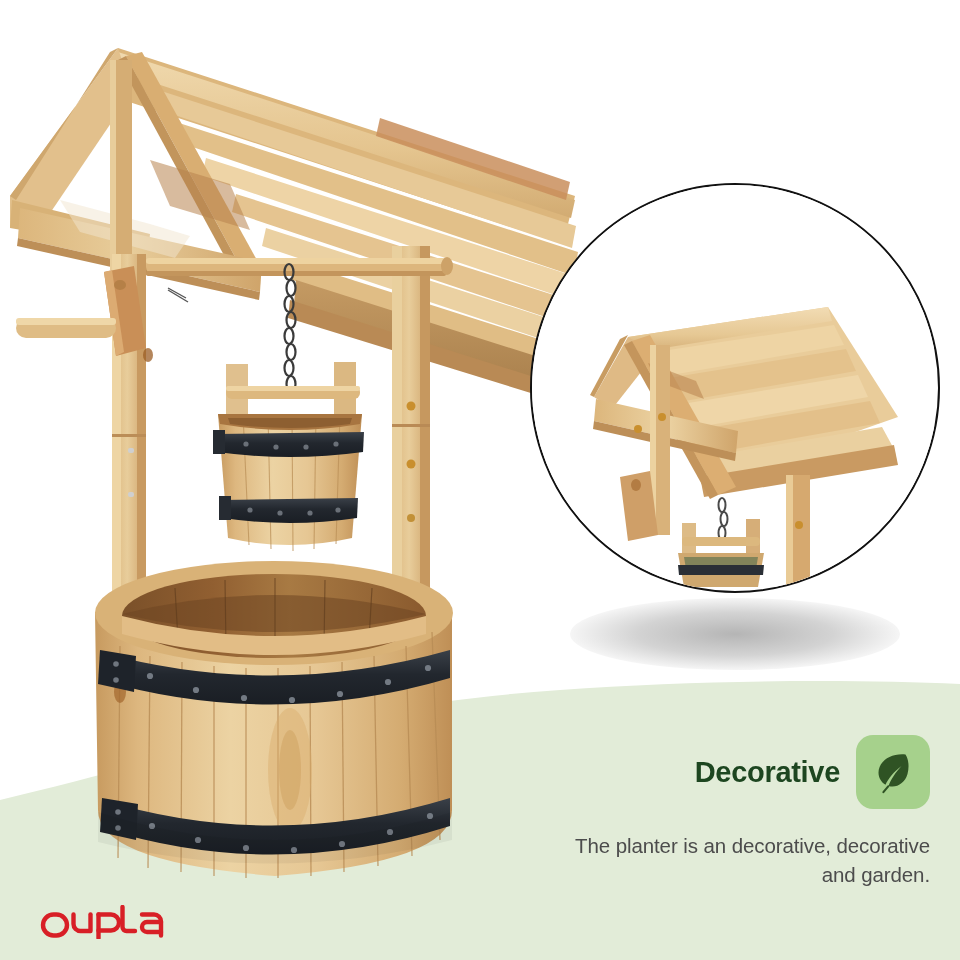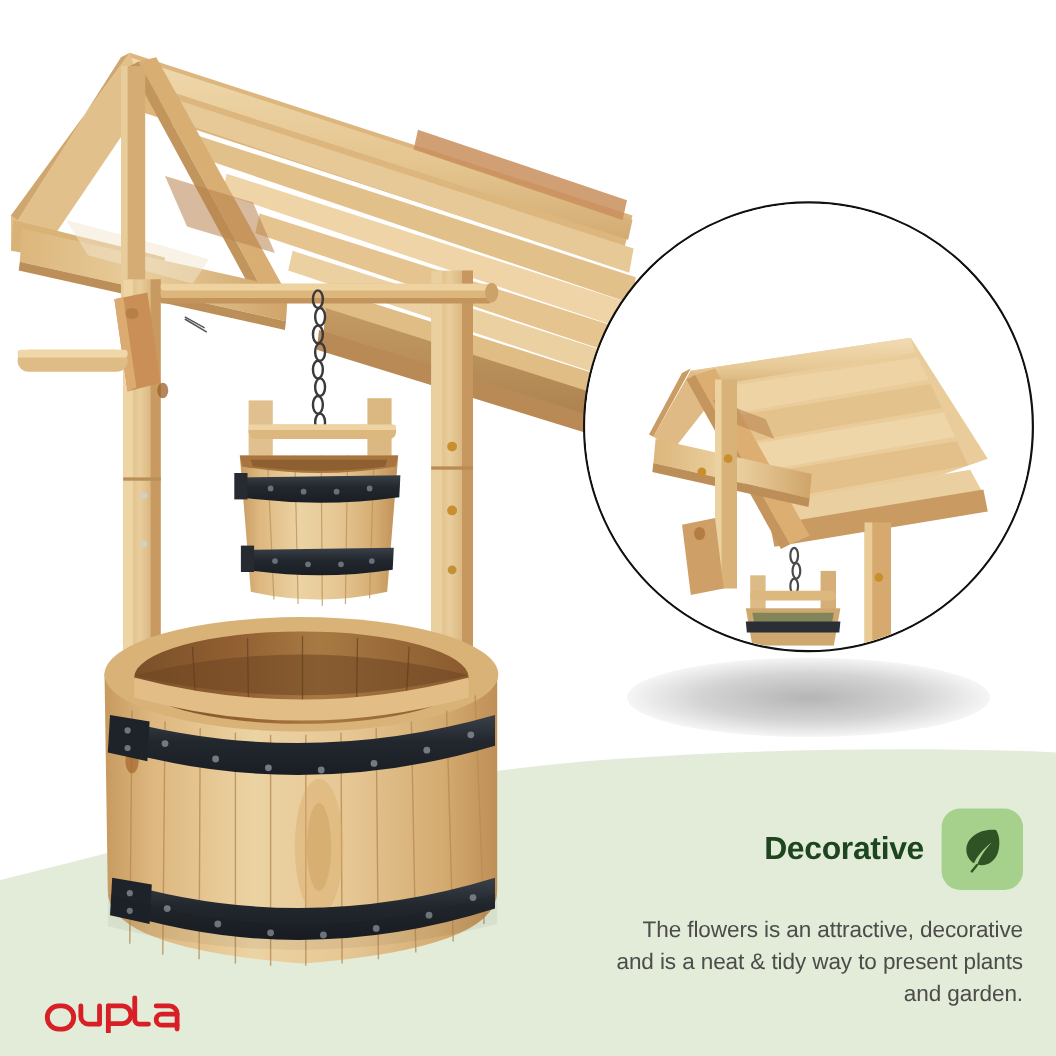--- a/index.html
+++ b/index.html
@@ -451,22 +451,21 @@
       <div class="leaf-badge">
         <svg width="46" height="46" viewBox="0 0 46 46">
           <path d="M35.5 5.5 C20 4 8.5 13 8.5 23.5 C8.5 29 11.5 33.5 15.5 35.8
                    C18 30 24 22.5 31.5 17 C25.5 23.5 20.5 31 18.5 37
                    C26.5 39.5 35 34 37.5 25 C39.5 17.8 38.5 10 35.5 5.5 Z" fill="#2f5324"></path>
           <path d="M18.2 37.4 L13.4 43.2" stroke="#2f5324" stroke-width="2.1" stroke-linecap="round" fill="none"></path>
         </svg>
       </div>
     </div>
     <div class="panel-body">
-      <span class="ln">The flowers is an attractive, decorative</span>
-      <span class="ln">and is a neat &amp; tidy way to present plants</span>
+      <span class="ln">The planter is an decorative, decorative</span>
       <span class="ln">and garden.</span>
     </div>
   </div>
 
   <div class="logo">
     <svg width="126" height="34" viewBox="0 0 126 34">
       <g fill="none" stroke="#d81f26" stroke-width="4.4">
 
         <rect x="3" y="9.5" width="24" height="21" rx="10.5"></rect>
 

